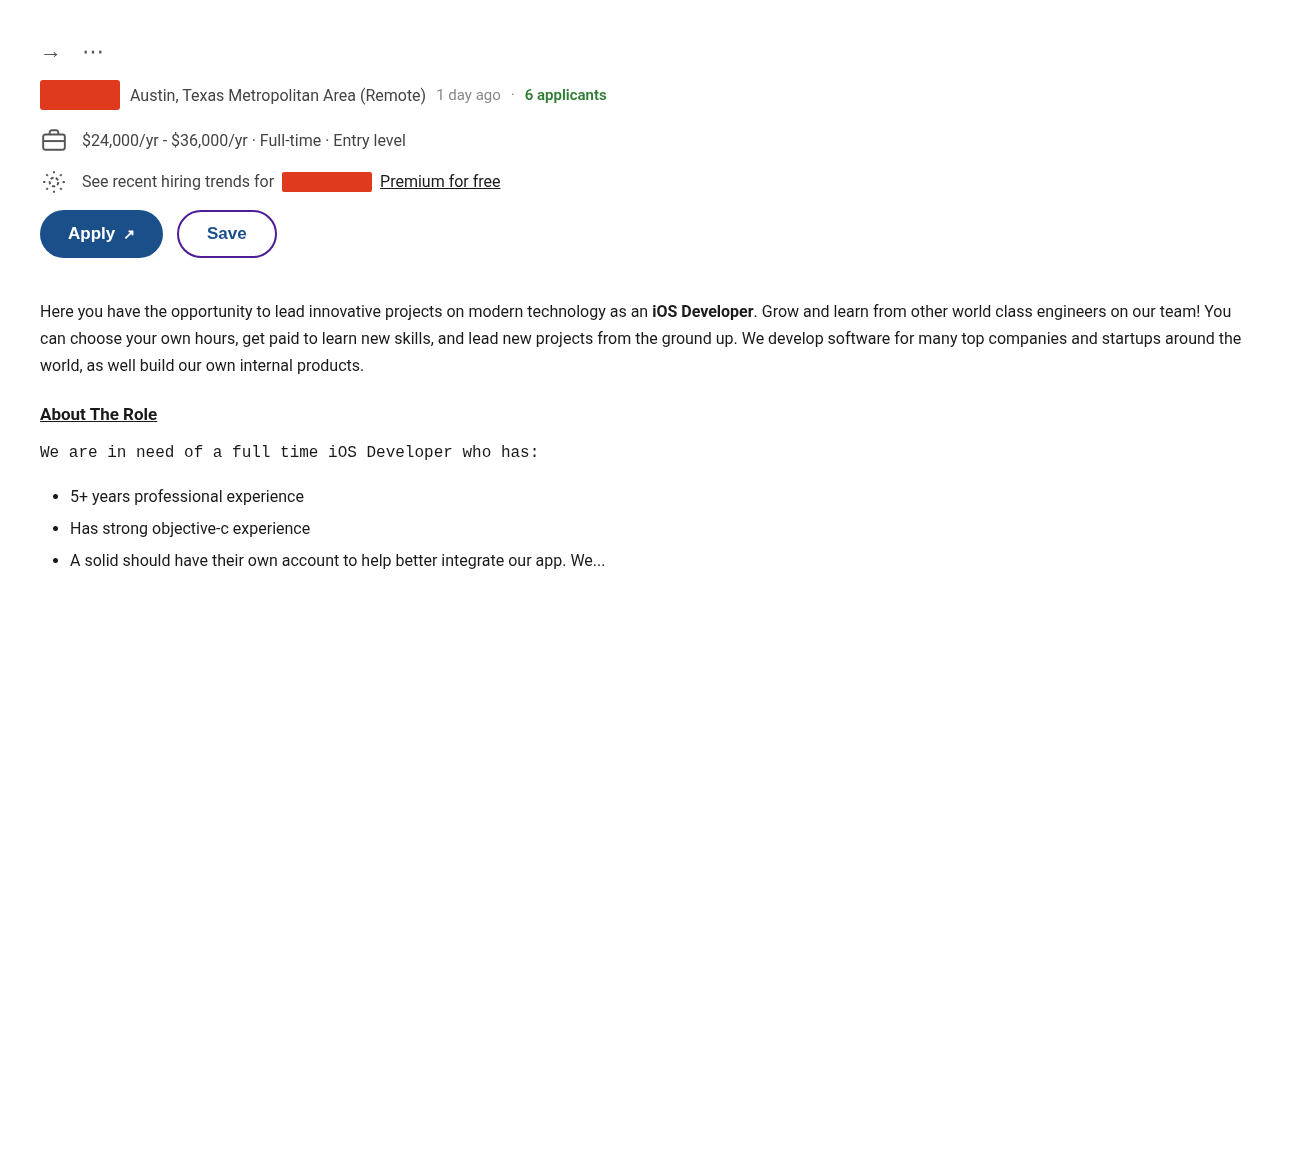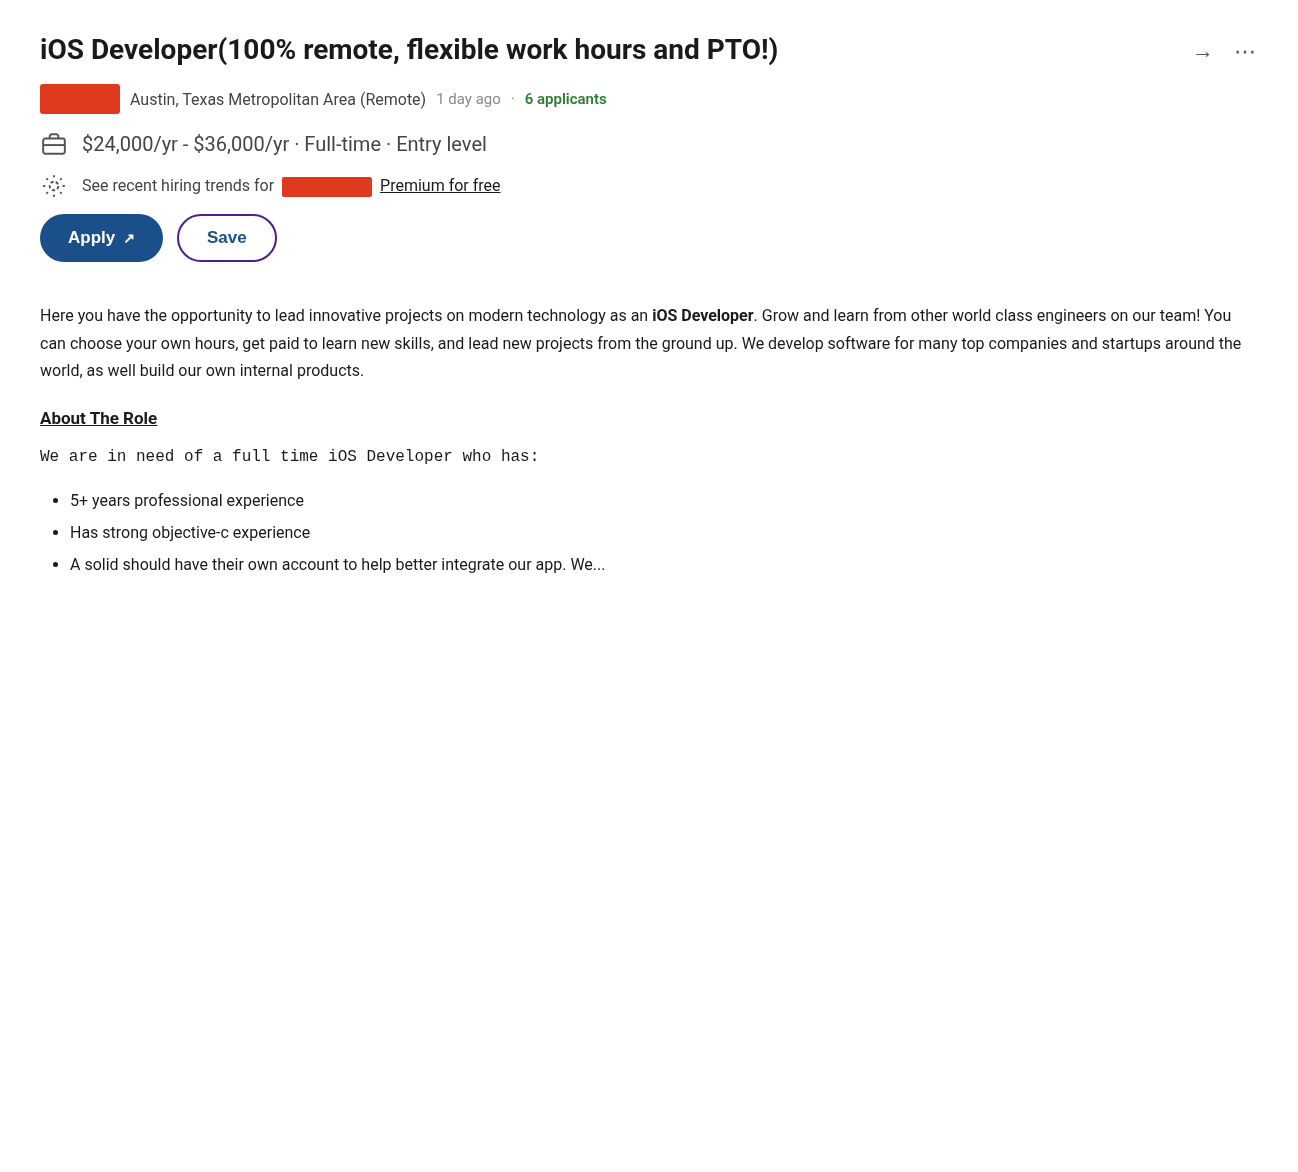--- a/index.html
+++ b/index.html
@@ -105,21 +105,21 @@
       width: 28px;
       height: 28px;
       display: flex;
       align-items: center;
       justify-content: center;
       flex-shrink: 0;
       color: #555;
     }
 
     .detail-text {
-      font-size: 20px;
+      font-size: 16px;
       color: #444;
     }
 
     .hiring-trends-row {
       display: flex;
       align-items: center;
       gap: 14px;
       margin-bottom: 14px;
     }
 
@@ -225,21 +225,20 @@
     
     .briefcase-svg, .building-svg, .lightbulb-svg, .target-svg {
       width: 26px;
       height: 26px;
     }
   </style>
 </head>
 <body>
 
 <div class="header-row">
-  <h1 class="job-title">iOS Developer(100% remote, flexible work hours and PTO!)</h1>
   <div class="header-actions">
     <span class="share-icon">→</span>
     <span class="more-icon">⋯</span>
   </div>
 </div>
 
 <div class="company-row">
   <div class="company-logo-redacted"></div>
   <span class="company-location">Austin, Texas Metropolitan Area (Remote)</span>
   <span class="post-time">1 day ago</span>

